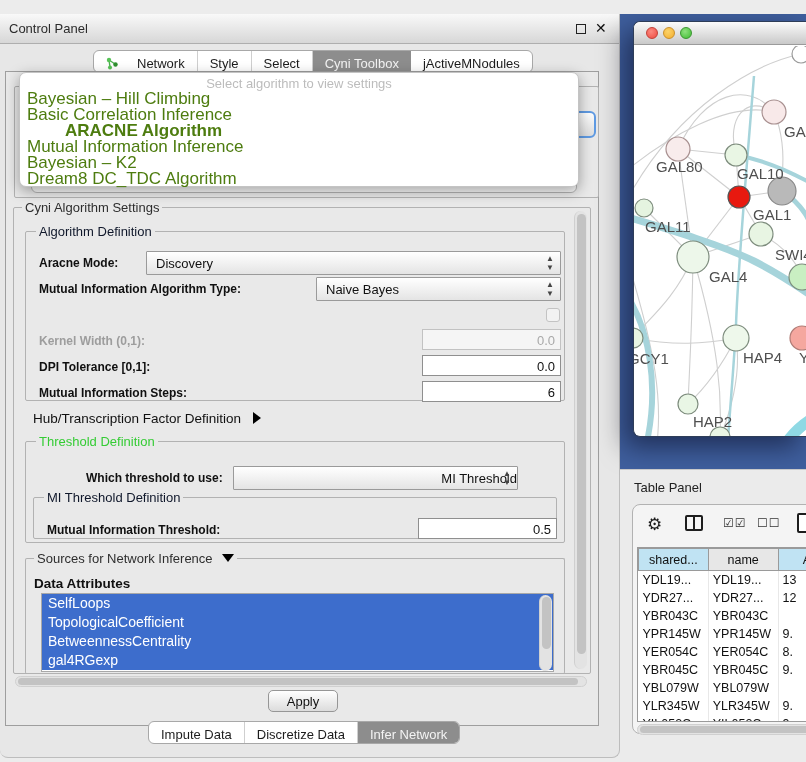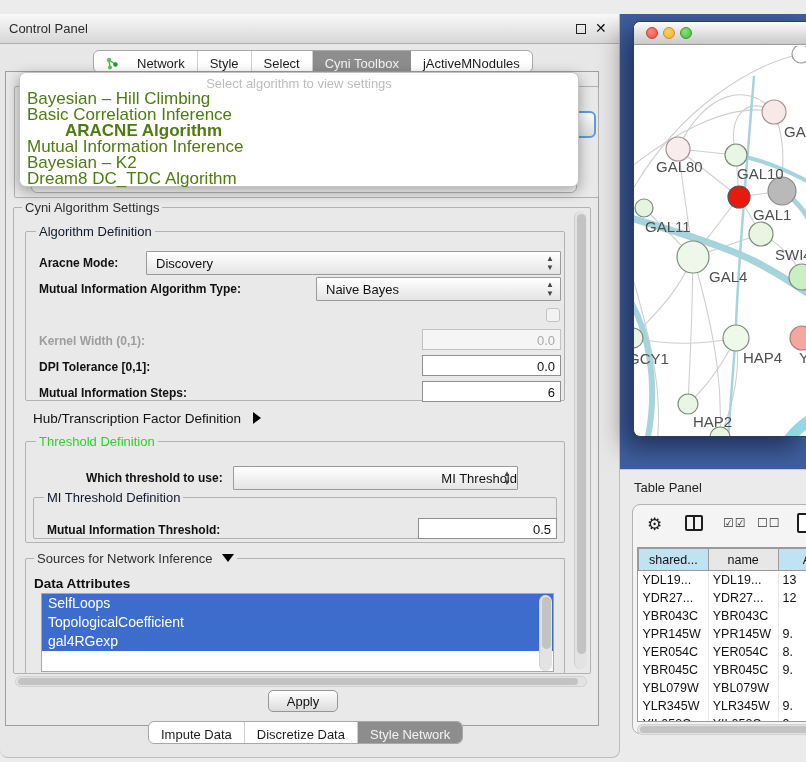--- a/index.html
+++ b/index.html
@@ -236,20 +236,21 @@
       <div class="grp" style="left:19px; top:486px; width:540px; height:116px; border-bottom:none;"></div>
       <div class="grp-label lbl-dark" style="left:28px; top:479px;">
         <span>Sources for Network Inference</span>
         <span class="tri-down"></span>
       </div>
       <span class="rowlbl" style="left:28px; top:504px; font-size:13.5px;">Data Attributes</span>
 
       <div class="listbox" style="left:35px; top:521px; width:513px; height:79px;">
         <div class="list-item">SelfLoops</div>
         <div class="list-item">TopologicalCoefficient</div>
+        <div class="list-item">BetweennessCentrality</div>
         <div class="list-item">gal4RGexp</div>
         <div class="vscroll" style="right:1px; top:1px; height:76px;">
           <div class="vthumb" style="top:2px; height:52px;"></div>
         </div>
       </div>
 
       <div class="vscroll" style="left:568px; top:139px; height:458px;">
         <div class="vthumb" style="top:3px; height:440px;"></div>
       </div>
 
@@ -261,21 +262,21 @@
     </div>
 
     <div class="tabstrip strip-bottom">
       <div class="tab">
           <span>Impute Data</span>
         </div>
       <div class="tab">
           <span>Discretize Data</span>
         </div>
       <div class="tab sel">
-          <span>Style Network</span>
+          <span>Infer Network</span>
         </div>
     </div>
   </div>
 
   <div class="mini-btn"></div>
 
   <div class="desktop">
     <div class="net-window">
       <div class="net-titlebar">
         <span class="light" style="left:12px; background:radial-gradient(circle at 40% 35%, #fb8a80, #ee4a40); border:1px solid #c24038;"></span>

